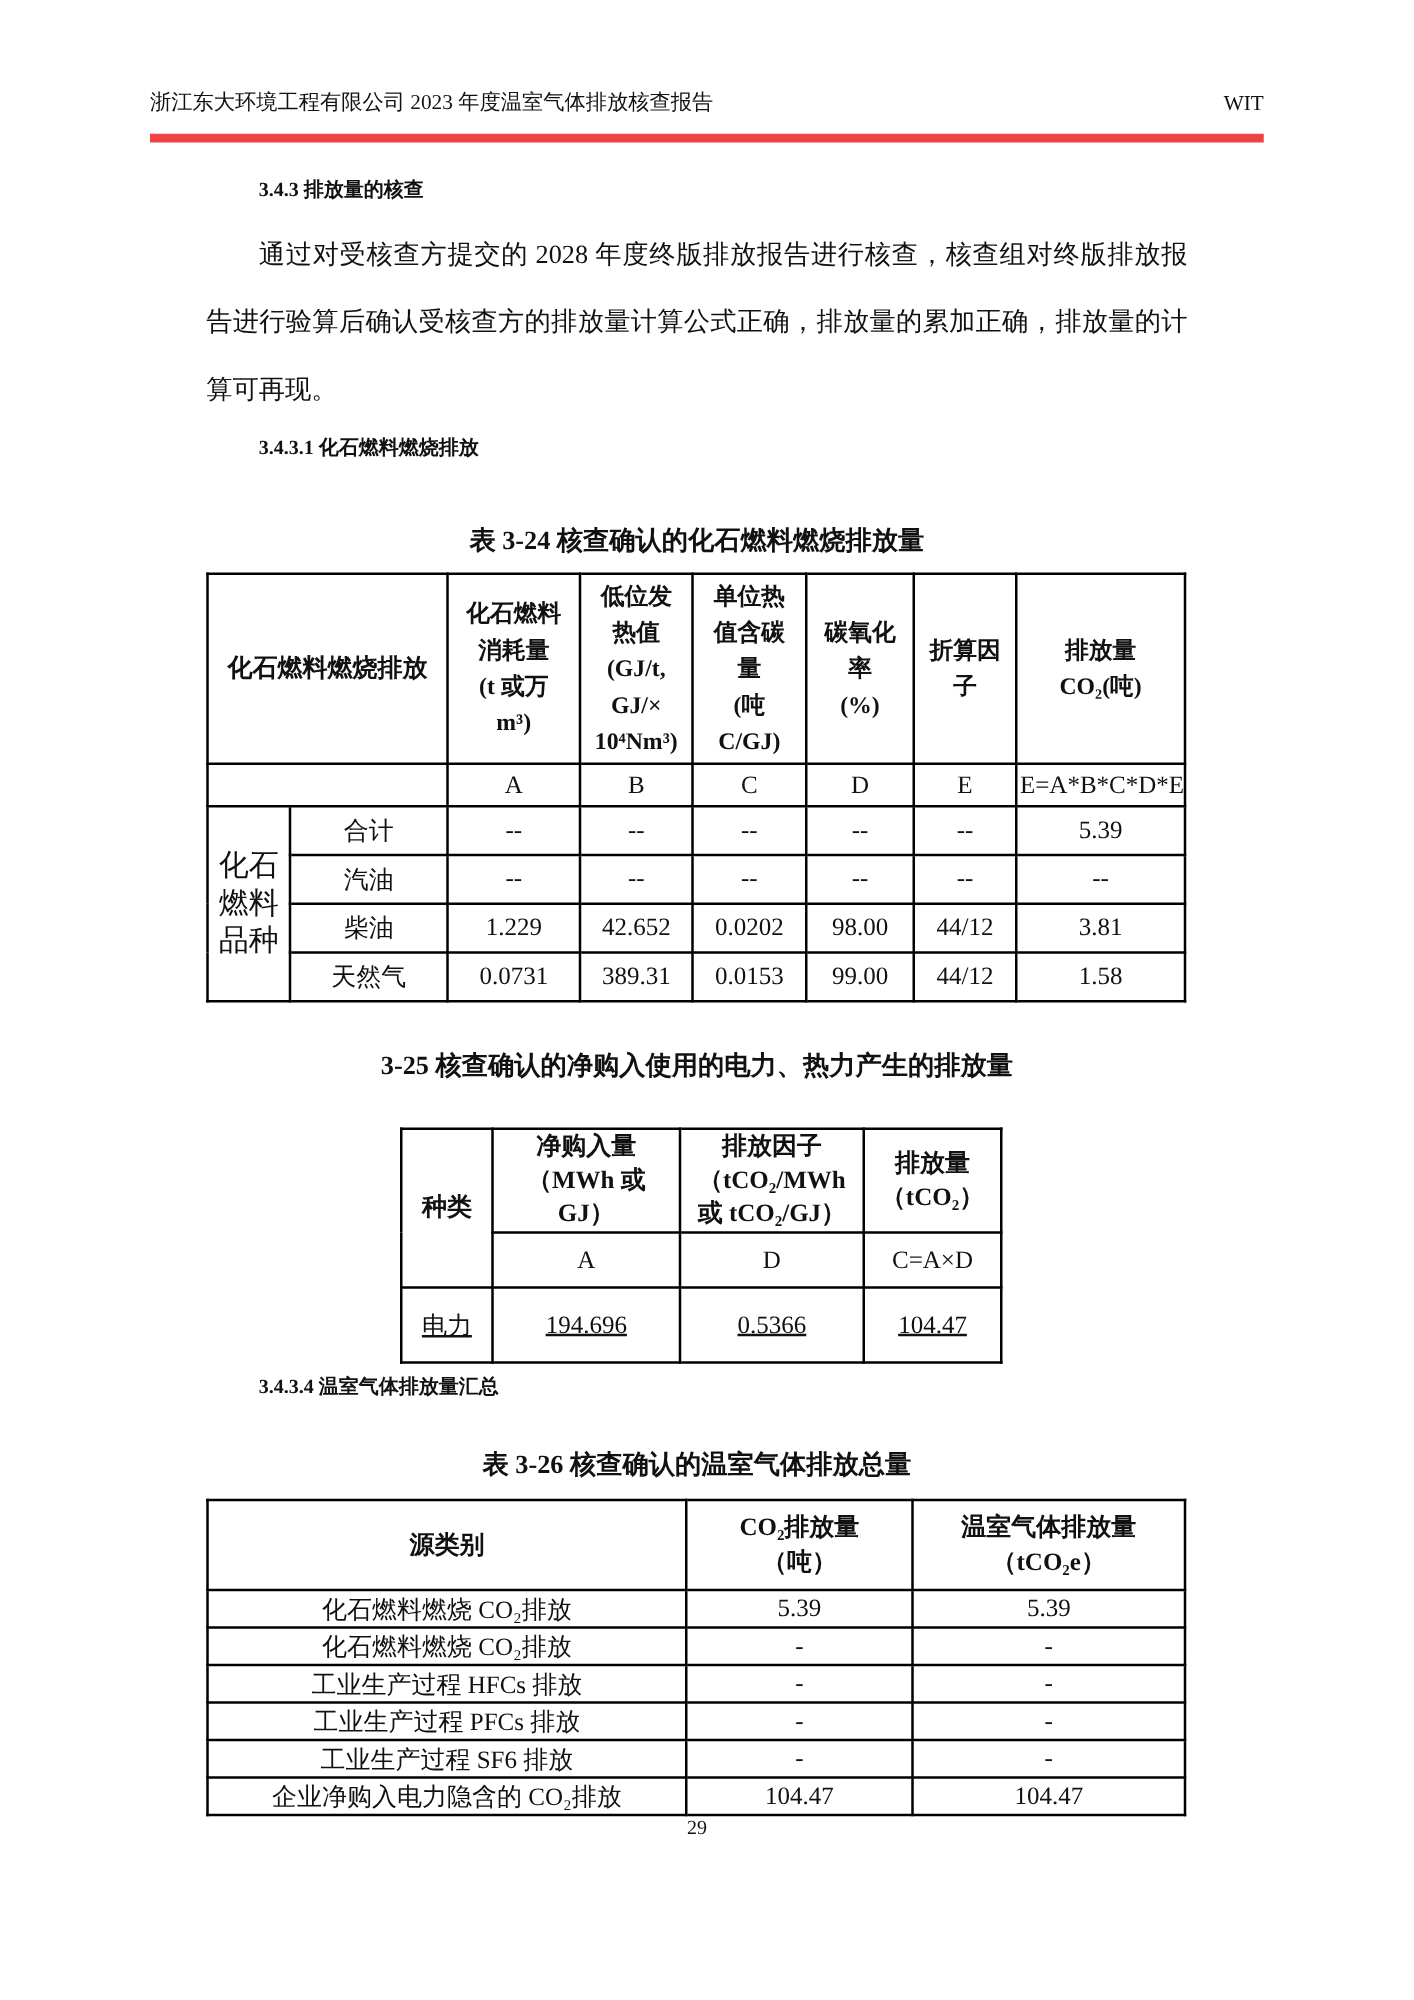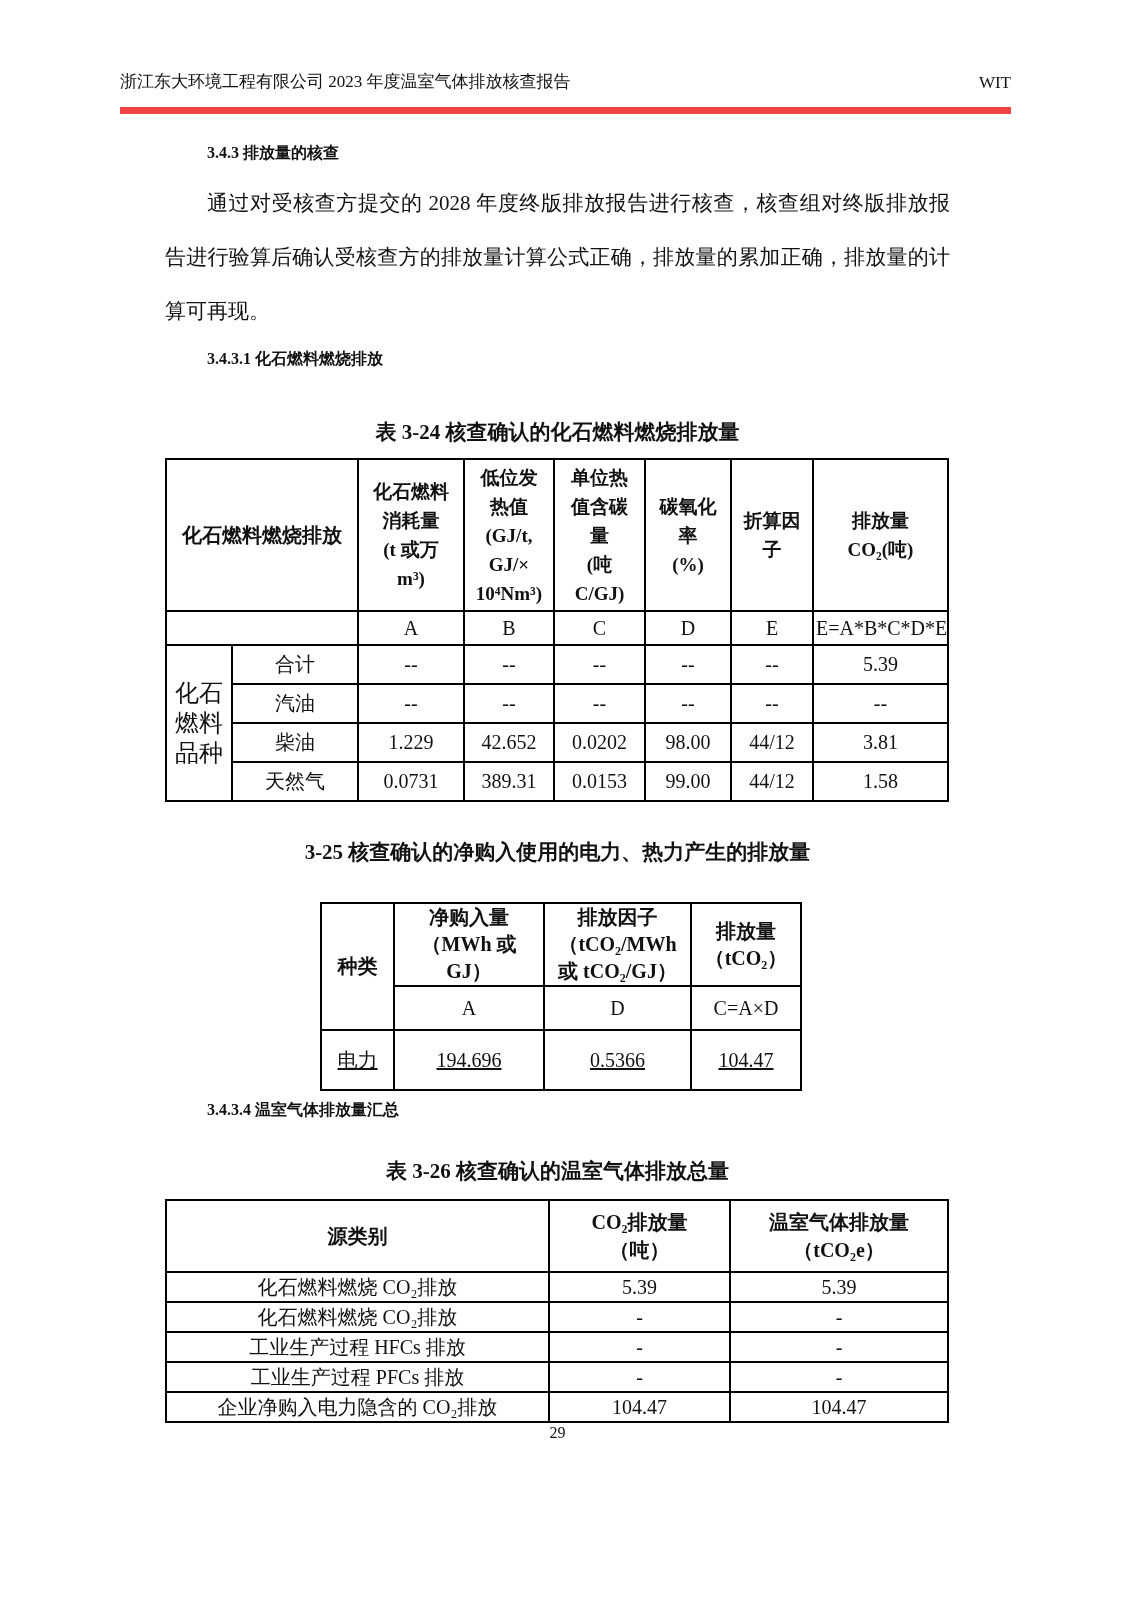--- a/index.html
+++ b/index.html
@@ -252,20 +252,25 @@
         <td>工业生产过程 HFCs 排放</td>
         <td>-</td>
         <td>-</td>
       </tr>
       <tr class="r-body">
         <td>工业生产过程 PFCs 排放</td>
         <td>-</td>
         <td>-</td>
       </tr>
       <tr class="r-body">
+        <td>工业生产过程 SF6 排放</td>
+        <td>-</td>
+        <td>-</td>
+      </tr>
+      <tr class="r-body">
         <td>企业净购入电力隐含的 CO₂排放</td>
         <td>104.47</td>
         <td>104.47</td>
       </tr>
     </tbody>
       </table>
 
     <div class="page-num">29</div>
 
   </div>

